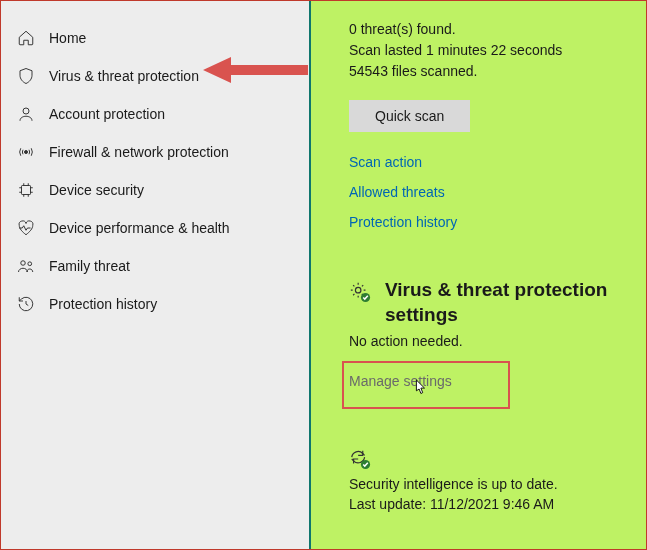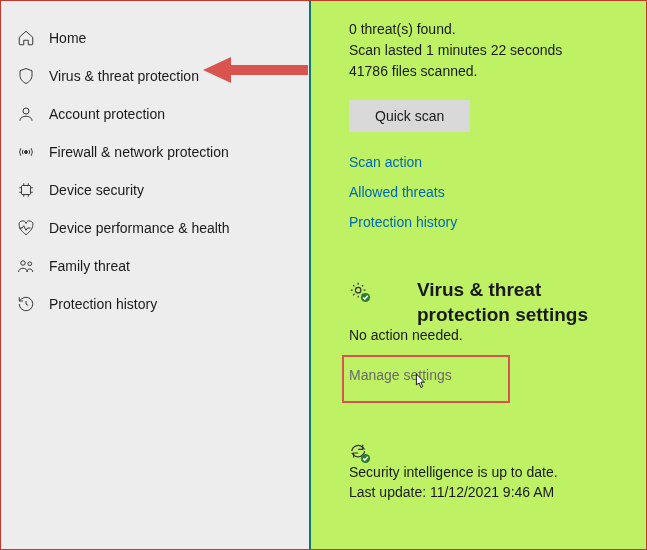--- a/index.html
+++ b/index.html
@@ -74,37 +74,36 @@
     margin: 6px 0 14px 0;
     cursor: pointer;
   }
   .section {
     margin-top: 48px;
     position: relative;
   }
   .section-head {
     display: flex;
     align-items: flex-start;
-    gap: 32px;
   }
   .section-head .sicon {
     width: 22px;
     height: 22px;
     margin-right: 14px;
     margin-top: 3px;
     flex-shrink: 0;
   }
   .section-head h2 {
     font-size: 19px;
     font-weight: 600;
     line-height: 1.3;
     color: #1a1a1a;
     margin-right: 10px;
   }
-  .section-sub { font-size: 14px; color: #1a1a1a; }
+  .section-sub { font-size: 14px; color: #1a1a1a; margin-top: 6px; }
   .manage-block {
     position: relative;
     margin-top: 14px;
     padding: 10px 0 18px 0;
   }
   .manage-link {
     color: #6a6a6a;
     font-size: 14px;
     cursor: pointer;
   }
@@ -215,21 +214,21 @@
 
   <svg class="arrow" viewBox="0 0 105 30">
     <polygon points="0,15 28,2 28,10 105,10 105,20 28,20 28,28" fill="#d9534f"></polygon>
   </svg>
 </nav>
 
 <main class="main">
 
   <div class="status-line">0 threat(s) found.</div>
   <div class="status-line">Scan lasted 1 minutes 22 seconds</div>
-  <div class="status-line">41786 files scanned.</div>
+  <div class="status-line">54543 files scanned.</div>
 
   <button class="quickscan-btn">Quick scan</button>
 
   <a class="link">Scan action</a>
   <a class="link">Allowed threats</a>
   <a class="link">Protection history</a>
 
   
   <div class="section">
     <div class="section-head">

